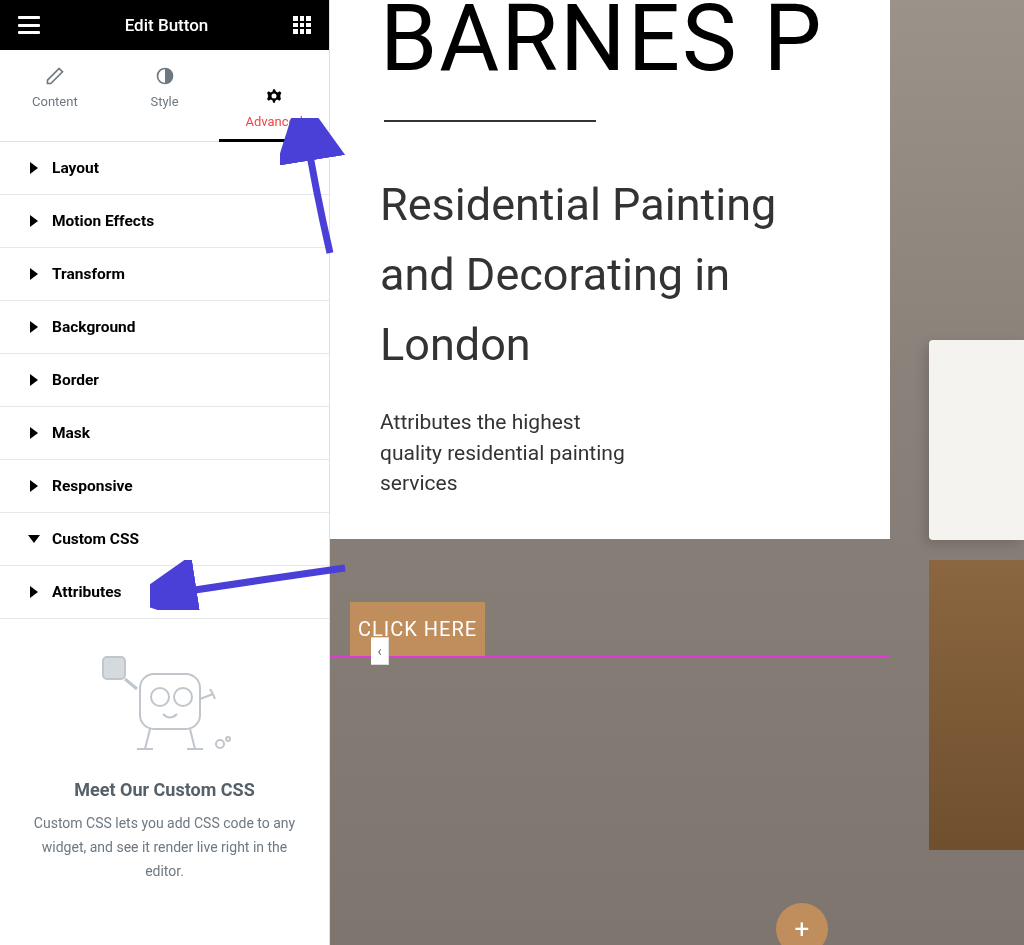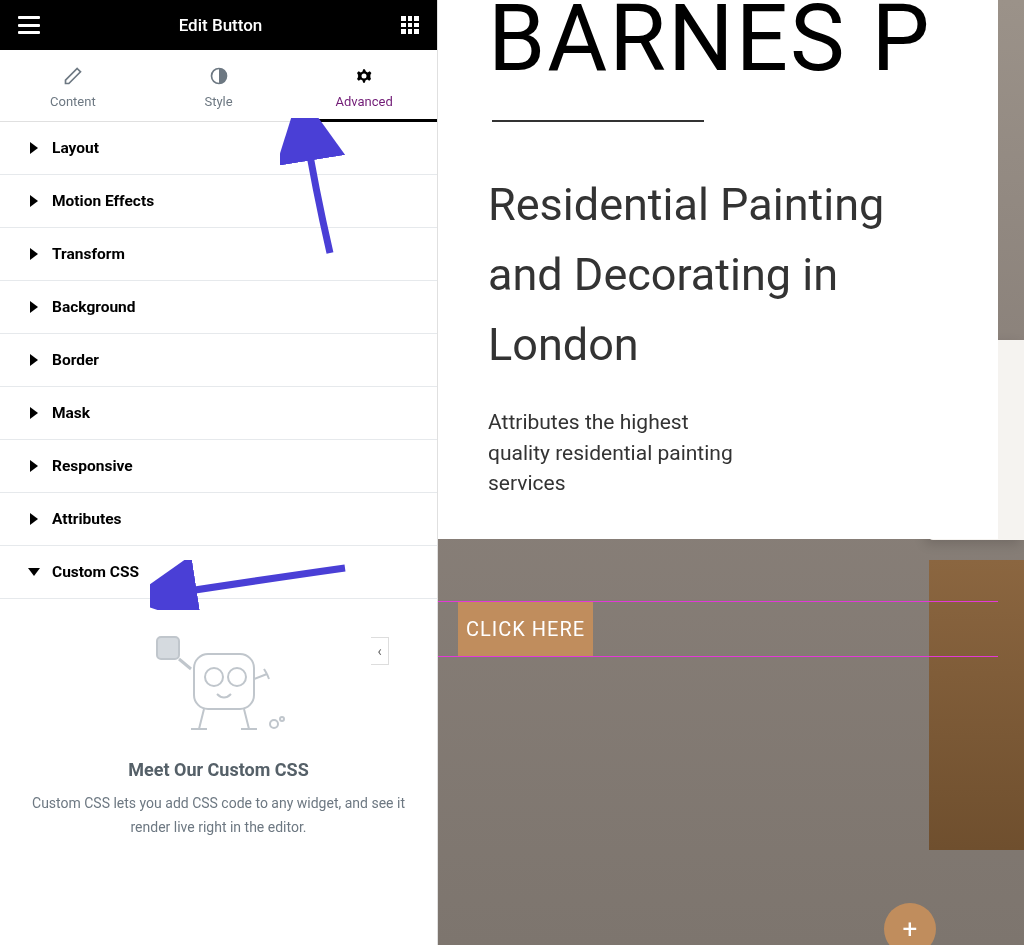--- a/index.html
+++ b/index.html
@@ -1,27 +1,27 @@
 <!DOCTYPE html>
 <html><head>
 <meta charset="utf-8">
 <style>
 * { margin: 0; padding: 0; box-sizing: border-box; }
 body { font-family: -apple-system, BlinkMacSystemFont, "Segoe UI", Roboto, sans-serif; overflow: hidden; }
 .app { display: flex; width: 1024px; height: 945px; position: relative; }
-.sidebar { width: 438px; background: #fff; display: flex; flex-direction: column; border-right: 1px solid #e0e0e0; }
+.sidebar { width: 330px; background: #fff; display: flex; flex-direction: column; border-right: 1px solid #e0e0e0; }
 .header { background: #000; color: #fff; height: 50px; display: flex; align-items: center; justify-content: space-between; padding: 0 18px; }
 .header-title { font-size: 17px; font-weight: 500; }
 .hamburger { width: 22px; height: 18px; display: flex; flex-direction: column; justify-content: space-between; cursor: pointer; }
 .hamburger span { height: 3px; background: #fff; border-radius: 1px; }
 .grid-icon { width: 18px; height: 18px; display: grid; grid-template-columns: repeat(3,1fr); grid-template-rows: repeat(3,1fr); gap: 2px; cursor: pointer; }
 .grid-icon span { background: #fff; }
 .tabs { display: flex; border-bottom: 1px solid #e0e0e0; }
 .tab { flex: 1; text-align: center; padding: 16px 0 12px; cursor: pointer; color: #6d7882; font-size: 13px; position: relative; }
-.tab.active { color: #701a75; }
+.tab.active { color: #ef4444; margin-top: 20px; }
 .tab.active::after { content: ""; position: absolute; bottom: -1px; left: 0; right: 0; height: 3px; background: #000; }
 .tab-icon { display: block; margin: 0 auto 8px; width: 20px; height: 20px; }
 .sections { flex: 1; overflow-y: auto; }
 .section { border-bottom: 1px solid #e6e9ec; padding: 17px 30px; cursor: pointer; display: flex; align-items: center; }
 .section-caret { margin-right: 14px; }
 .section-title { font-weight: 700; font-size: 15.5px; color: #000; }
 .section.expanded .section-caret { transform: rotate(90deg); }
 .custom-css-content { padding: 30px 20px 20px; text-align: center; }
 .mascot { width: 160px; height: 110px; margin: 0 auto 20px; position: relative; }
 .cc-heading { font-size: 18px; font-weight: 700; color: #556068; margin-bottom: 12px; }
@@ -124,31 +124,31 @@
             <path d="M0 0l8 6-8 6z" fill="#000"></path>
           </svg>
         <span class="section-title">Mask</span>
       </div>
       <div class="section">
         <svg class="section-caret" width="8" height="12" viewBox="0 0 8 12">
             <path d="M0 0l8 6-8 6z" fill="#000"></path>
           </svg>
         <span class="section-title">Responsive</span>
       </div>
+      <div class="section expanded">
+        <svg class="section-caret" width="8" height="12" viewBox="0 0 8 12">
+            <path d="M0 0l8 6-8 6z" fill="#000"></path>
+          </svg>
+        <span class="section-title">Custom CSS</span>
+      </div>
       <div class="section">
         <svg class="section-caret" width="8" height="12" viewBox="0 0 8 12">
             <path d="M0 0l8 6-8 6z" fill="#000"></path>
           </svg>
         <span class="section-title">Attributes</span>
-      </div>
-      <div class="section expanded">
-        <svg class="section-caret" width="8" height="12" viewBox="0 0 8 12">
-            <path d="M0 0l8 6-8 6z" fill="#000"></path>
-          </svg>
-        <span class="section-title">Custom CSS</span>
       </div>
 
       <div class="custom-css-content">
         <div class="mascot">
           <svg viewBox="0 0 160 110" fill="none" stroke="#c0c6cc" stroke-width="2">
             <rect x="55" y="25" width="60" height="55" rx="14" fill="#fff"></rect>
             <circle cx="75" cy="48" r="9" fill="none"></circle>
             <circle cx="98" cy="48" r="9" fill="none"></circle>
             <path d="M78 65 Q85 72 92 65"></path>
             <rect x="18" y="8" width="22" height="22" rx="4" fill="#d5dadf"></rect>

